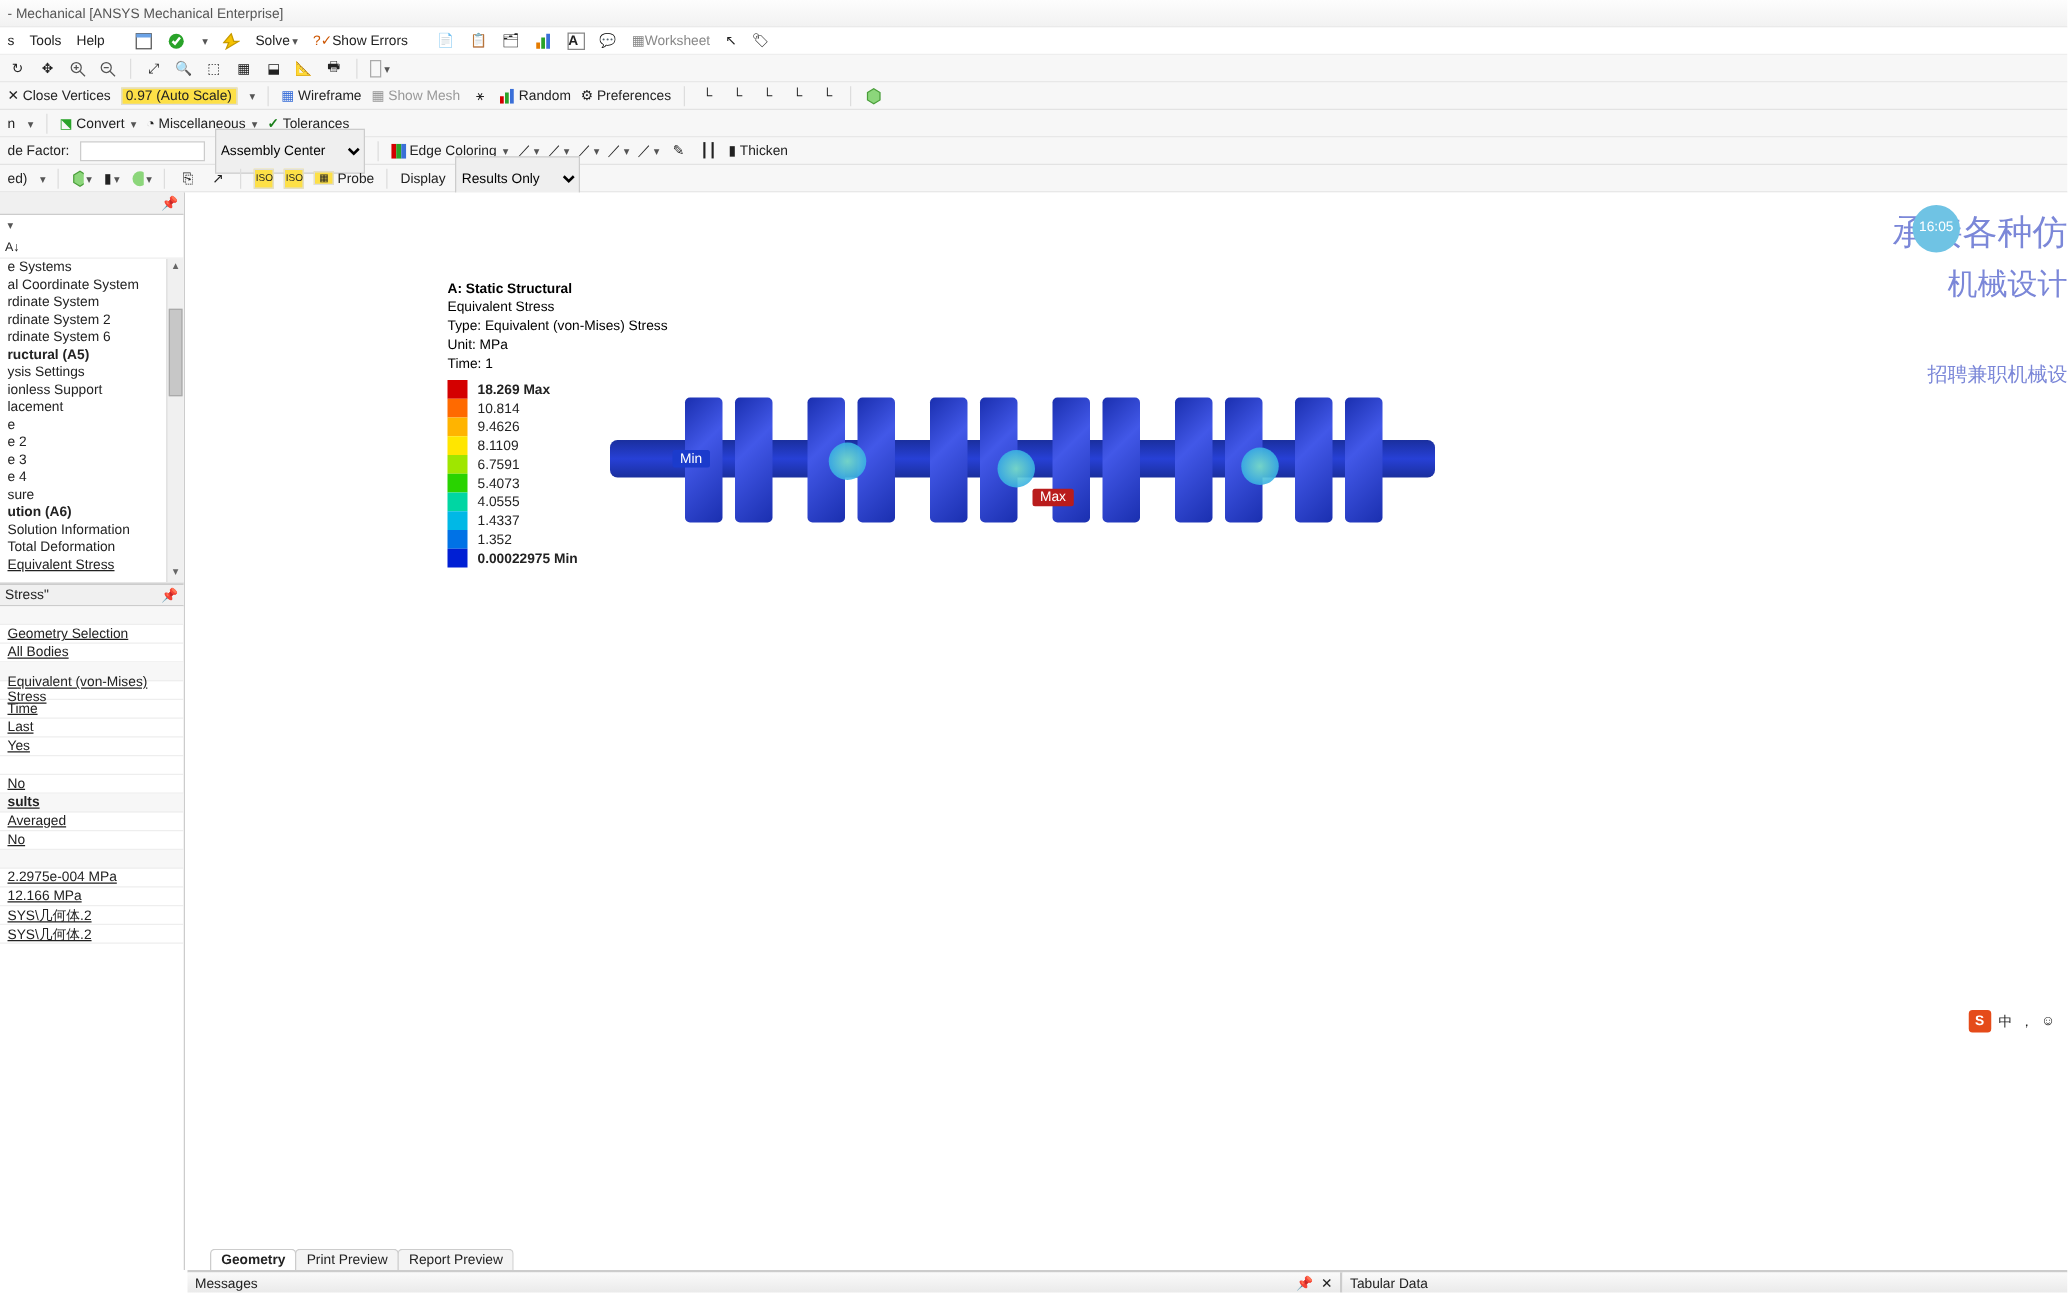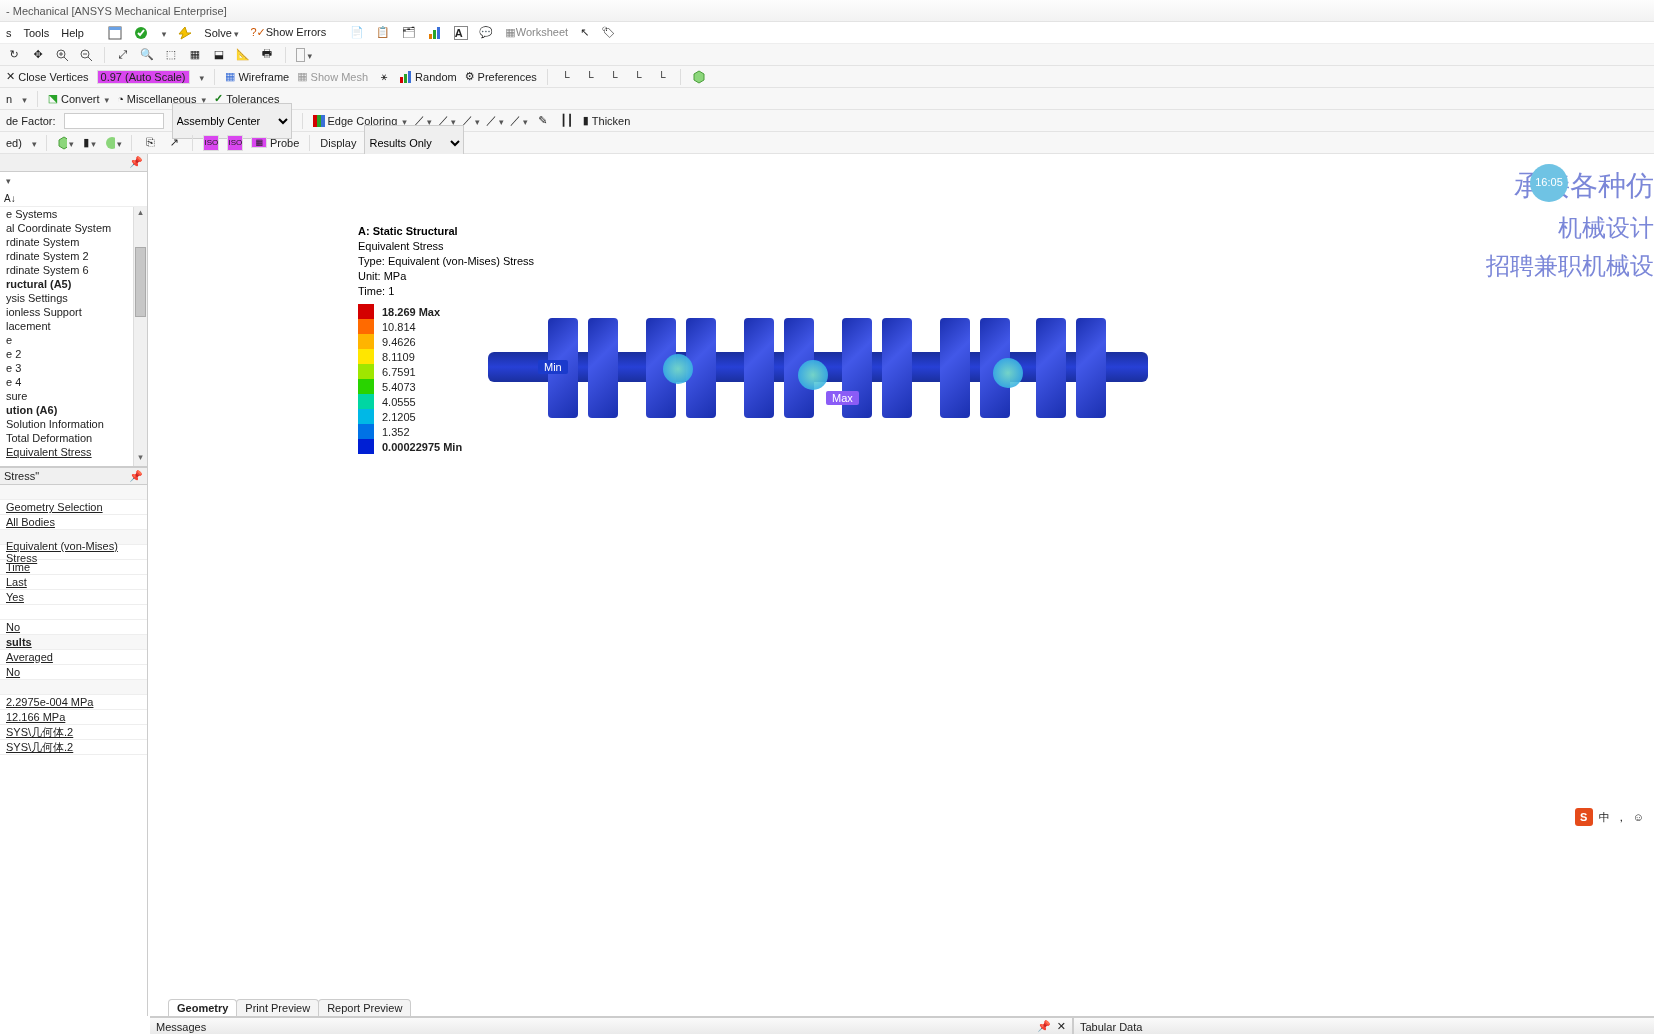--- a/index.html
+++ b/index.html
@@ -10,21 +10,21 @@
 .toolbar{height:22px;background:#f7f7f7;border-bottom:1px solid #e3e3e3;display:flex;align-items:center;gap:8px;padding:0 6px;white-space:nowrap;}
 .toolbar .sep{width:1px;height:16px;background:#ddd;margin:0 2px;}
 .toolbar .ico{width:16px;height:16px;display:inline-flex;align-items:center;justify-content:center;}
 .toolbar .lbl{display:flex;align-items:center;gap:3px;}
 .toolbar .chk{color:#1a7f1a;font-weight:bold;}
 .toolbar input[type=text]{height:16px;border:1px solid #ccc;padding:0 3px;font-size:11px;}
 .toolbar select{height:36px;border:1px solid #ccc;font-size:11px;}
 .dropdown-arrow::after{content:"▾";font-size:9px;margin-left:2px;color:#555;}
 .green{color:#29a329;}
 .blue{color:#3a6fd8;}
-.greybox{background:#d946ef;border:1px solid #ddd;padding:0 3px;}
+.greybox{background:#fde047;border:1px solid #ddd;padding:0 3px;}
 
 .main{display:flex;height:calc(1034px - 22px - 22px - 22px*5 - 18px);}
 .leftcol{width:148px;border-right:1px solid #ccc;display:flex;flex-direction:column;overflow:hidden;}
 .tree-head{height:18px;background:#f0f0f0;border-bottom:1px solid #ccc;display:flex;align-items:center;padding:0 4px;}
 .tree-filter{height:18px;padding:2px 4px;display:flex;}
 .tree{flex:0 0 260px;overflow:auto;border-bottom:1px solid #ccc;position:relative;}
 .tree ul{list-style:none;padding-left:0;}
 .tree li{padding:1px 4px 1px 6px;white-space:nowrap;cursor:default;}
 .tree li.bold{font-weight:bold;}
 .tree li.sel{text-decoration:underline;}
@@ -56,25 +56,25 @@
 .crank .ring.r6{left:296px;}
 .crank .ring.r7{left:354px;}
 .crank .ring.r8{left:394px;}
 .crank .ring.r9{left:452px;}
 .crank .ring.r10{left:492px;}
 .crank .ring.r11{left:548px;}
 .crank .ring.r12{left:588px;}
 .crank .hotspot{position:absolute;width:30px;height:30px;border-radius:50%;background:radial-gradient(circle,#7be3c7,#3ab1e3 70%);opacity:.9;}
 .tag{position:absolute;padding:1px 6px;color:#fff;font-size:10px;border-radius:2px;}
 .tag.min{background:#1b3bcc;left:390px;top:206px;}
-.tag.max{background:#8b5cf6;left:678px;top:237px;}
+.tag.max{background:#b91c1c;left:678px;top:237px;}
 .watermark{position:absolute;right:0;top:10px;text-align:right;color:#7b87d8;line-height:1.6;}
 .watermark .line1{font-size:28px;}
 .watermark .line2{font-size:24px;}
-.watermark .line3{font-size:24px;}
+.watermark .line3{font-size:16px;margin-top:41px;}
 .clock{position:absolute;right:86px;top:0;width:38px;height:38px;border-radius:50%;background:#6fc3e4;color:#fff;display:flex;align-items:center;justify-content:center;font-size:11px;}
 .ime{position:absolute;right:10px;bottom:190px;display:flex;align-items:center;gap:6px;}
 .ime .s{width:18px;height:18px;background:#e54b1a;color:#fff;display:flex;align-items:center;justify-content:center;border-radius:3px;font-weight:bold;}
 
 .vptabs{position:absolute;left:20px;bottom:0;height:18px;display:flex;align-items:flex-end;}
 .vptabs .tab{padding:2px 8px;border:1px solid #ccc;border-bottom:none;background:#f4f4f4;margin-right:-1px;cursor:pointer;border-radius:4px 4px 0 0;}
 .vptabs .tab.active{background:#fff;font-weight:bold;}
 
 .bottompanels{display:flex;height:190px;border-top:2px solid #ccc;margin-left:150px;}
 .msgpanel{flex:1;display:flex;flex-direction:column;border-right:2px solid #ccc;}
@@ -390,21 +390,21 @@
         <div class="row">
           <div class="sw" style="background: rgb(41, 211, 0);"></div>
           <div class="val">5.4073</div>
         </div>
         <div class="row">
           <div class="sw" style="background: rgb(0, 214, 163);"></div>
           <div class="val">4.0555</div>
         </div>
         <div class="row">
           <div class="sw" style="background: rgb(0, 184, 230);"></div>
-          <div class="val">2.1205</div>
+          <div class="val">1.4337</div>
         </div>
         <div class="row">
           <div class="sw" style="background: rgb(0, 114, 230);"></div>
           <div class="val">1.352</div>
         </div>
         <div class="row">
           <div class="sw" style="background: rgb(0, 31, 212);"></div>
           <div class="val bold">0.00022975 Min</div>
         </div>
       </div>

